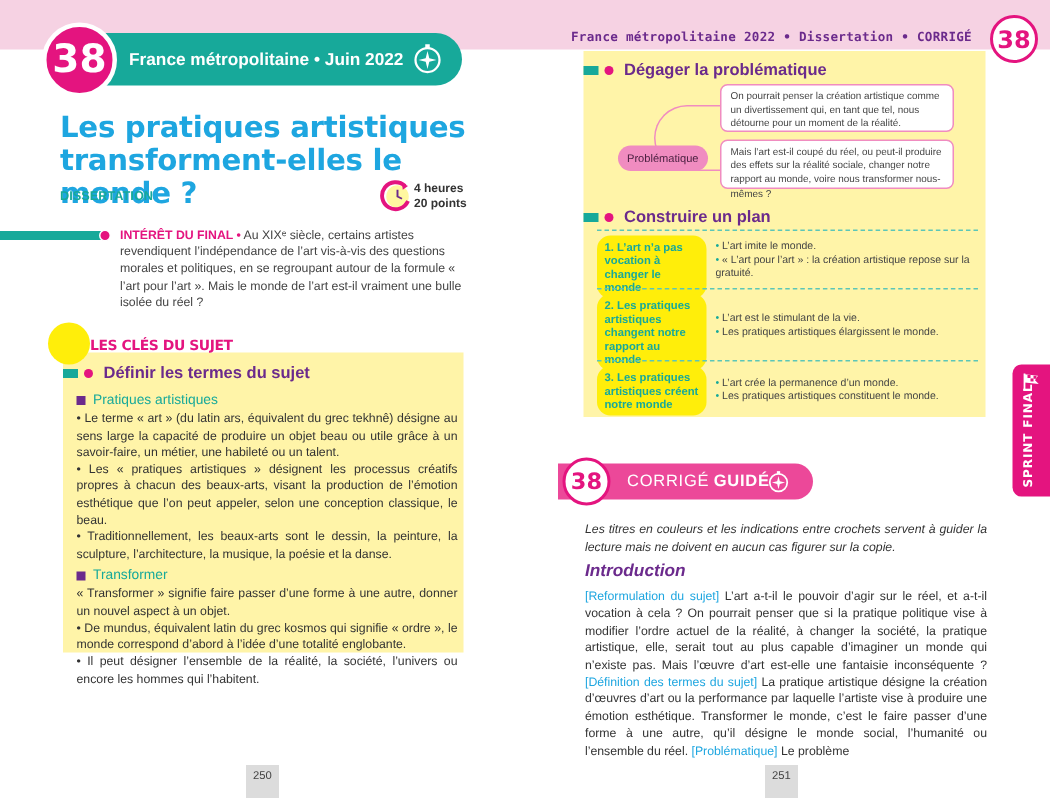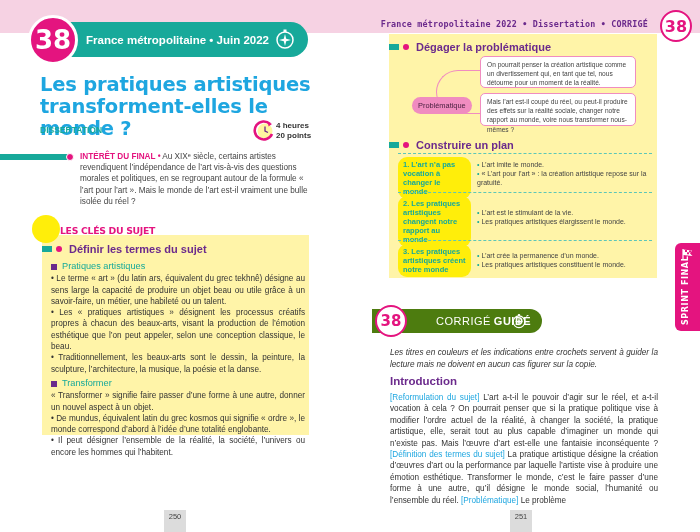--- a/index.html
+++ b/index.html
@@ -56,27 +56,27 @@
 
   .probl-pill { position: absolute; left: 62px; top: 97px; padding: 4px 6px; background: #f08cc0; color: #4a2040; border-radius: 9px; font-size: 7.4px; z-index: 3; }
   .probl-arc { position: absolute; left: 86px; top: 70px; width: 50px; height: 44px; border: 1.3px solid #f08cc0; border-right: none; border-radius: 25px 0 0 25px; z-index: 2; }
   .probl-card { position: absolute; left: 130px; width: 156px; background: #fff; border: 1.3px solid #f08cc0; border-radius: 5px; font-size: 6.6px; line-height: 9.2px; padding: 3px 6px; color: #444; z-index: 3; }
 
   .plan-rule { position: absolute; left: 48px; width: 254px; border-top: 1px dashed #5cc6b8; z-index: 3; }
   .plan-pill { position: absolute; left: 48px; width: 73px; background: #ffee0a; border-radius: 9px; color: #17a99a; font-weight: bold; font-size: 7.5px; line-height: 9px; padding: 3px 5px; z-index: 3; }
   .plan-points { position: absolute; left: 127px; width: 170px; font-size: 7px; line-height: 9.2px; color: #444; z-index: 3; }
   .plan-points .b { color: #17a99a; }
 
-  .guide-bar { position: absolute; left: 22px; top: 309px; width: 170px; height: 24px; background: #4d7c0f; border-radius: 0 12px 12px 0; z-index: 2; display: flex; align-items: center; padding-left: 64px; color: #fff; font-size: 11px; letter-spacing: 0.5px; }
+  .guide-bar { position: absolute; left: 22px; top: 309px; width: 170px; height: 24px; background: #ec4899; border-radius: 0 12px 12px 0; z-index: 2; display: flex; align-items: center; padding-left: 46px; color: #fff; font-size: 11px; letter-spacing: 0.5px; }
   .guide-bar b { font-weight: bold; margin-left: 3px; text-align: right; }
   .guide-num { left: 25px; top: 305px; width: 32px; height: 32px; background: #fff; border: 2px solid #e4147f; color: #e4147f; font-size: 15px; z-index: 3; }
   .guide-compass { position: absolute; left: 161px; top: 313px; width: 16px; height: 16px; z-index: 3; }
 
   .italic-note { position: absolute; left: 40px; top: 347px; width: 268px; font-style: italic; font-size: 8.2px; line-height: 11.5px; color: #333; text-align: justify; }
-  .intro-h { position: absolute; left: 40px; top: 375px; font-size: 11.5px; font-weight: bold; color: #6b2a8c; }
+  .intro-h { position: absolute; left: 40px; top: 375px; font-size: 11.5px; font-weight: bold; color: #6b2a8c; font-style: italic; }
   .intro-body { position: absolute; left: 40px; top: 392px; width: 268px; font-size: 8.2px; line-height: 11.4px; color: #333; text-align: justify; }
   .intro-body .tag { color: #1ea6e0; }
 
   .sprint-tab { position: absolute; left: 325px; top: 243px; width: 25px; height: 88px; background: #e4147f; border-radius: 6px 0 0 6px; z-index: 3; }
   .sprint-tab .lbl { position: absolute; left: 6px; top: 82px; transform: rotate(-90deg); transform-origin: left top; color: #fff; font-weight: bold; font-size: 8px; letter-spacing: 0.6px; white-space: nowrap; font-family: "DejaVu Sans", sans-serif; }
   .sprint-tab .flag { position: absolute; left: 6px; top: 5px; width: 13px; height: 13px; }
 </style>
 </head>
 <body>
 

